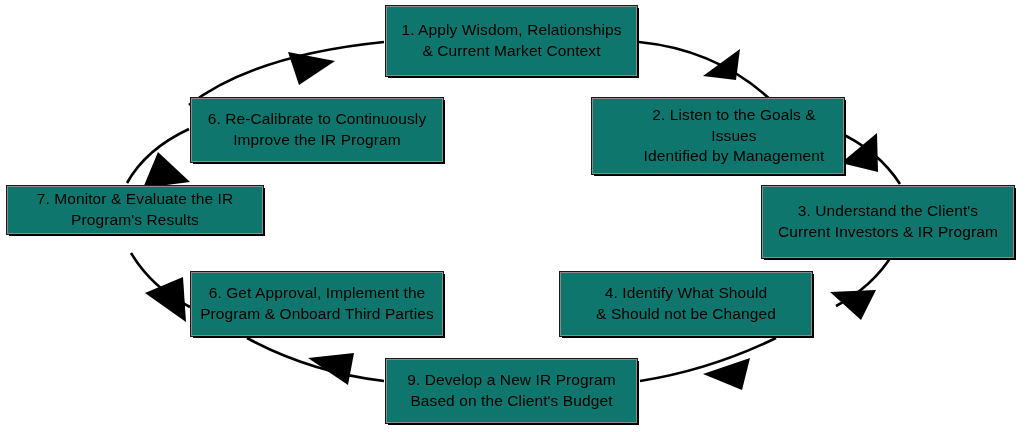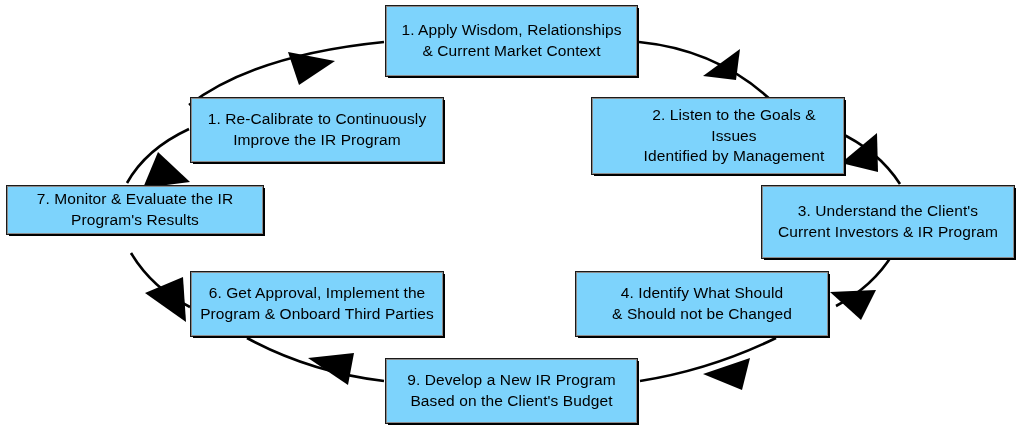--- a/index.html
+++ b/index.html
@@ -21,21 +21,21 @@
     position: absolute;
     left: 0;
     top: 0;
     width: 1025px;
     height: 432px;
     pointer-events: none;
   }
   .node-box {
     position: absolute;
     box-sizing: border-box;
-    background: #7dd3fc;
+    background: #0f766e;
     border: 1px solid #8a8a8a;
     box-shadow: 2px 2px 0 0 #000000, 0 0 0 1px #1a1a1a;
     display: flex;
     align-items: center;
     justify-content: center;
     text-align: center;
     z-index: 5;
   }
   .node-text {
     font-family: "Liberation Sans", sans-serif;
@@ -104,38 +104,38 @@
   <div class="node-box" style="left:592px; top:98px; width:252px; height:76px;padding-left:32px;">
     <span class="node-text">2. Listen to the Goals &amp; Issues
 Identified by Management</span>
   </div>
 
   <div class="node-box" style="left:762px; top:186px; width:252px; height:72px;">
     <span class="node-text">3. Understand the Client's
 Current Investors &amp; IR Program</span>
   </div>
 
-  <div class="node-box" style="left:576px; top:272px; width:252px; height:64px;">
+  <div class="node-box" style="left:560px; top:272px; width:252px; height:64px;">
     <span class="node-text">4. Identify What Should
 &amp; Should not be Changed</span>
   </div>
 
   <div class="node-box" style="left:386px; top:359px; width:251px; height:64px;">
     <span class="node-text">9. Develop a New IR Program
 Based on the Client's Budget</span>
   </div>
 
   <div class="node-box" style="left:191px; top:272px; width:252px; height:64px;">
     <span class="node-text">6. Get Approval, Implement the
 Program &amp; Onboard Third Parties</span>
   </div>
 
   <div class="node-box" style="left:7px; top:186px; width:256px; height:48px;">
     <span class="node-text">7. Monitor &amp; Evaluate the IR
 Program's Results</span>
   </div>
 
   <div class="node-box" style="left:191px; top:98px; width:252px; height:64px;">
-    <span class="node-text">1. Re-Calibrate to Continuously
+    <span class="node-text">6. Re-Calibrate to Continuously
 Improve the IR Program</span>
   </div>
 
 </div>
 
 </body></html>

